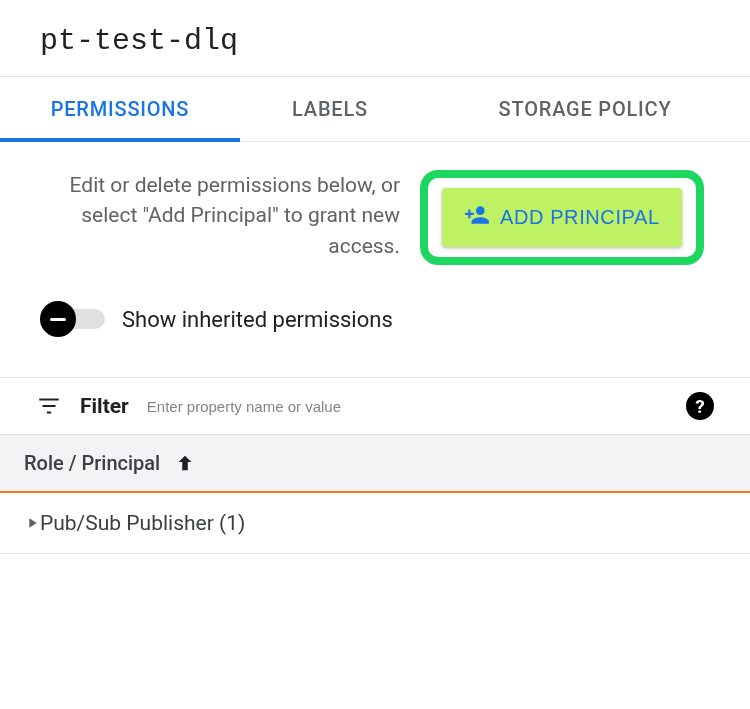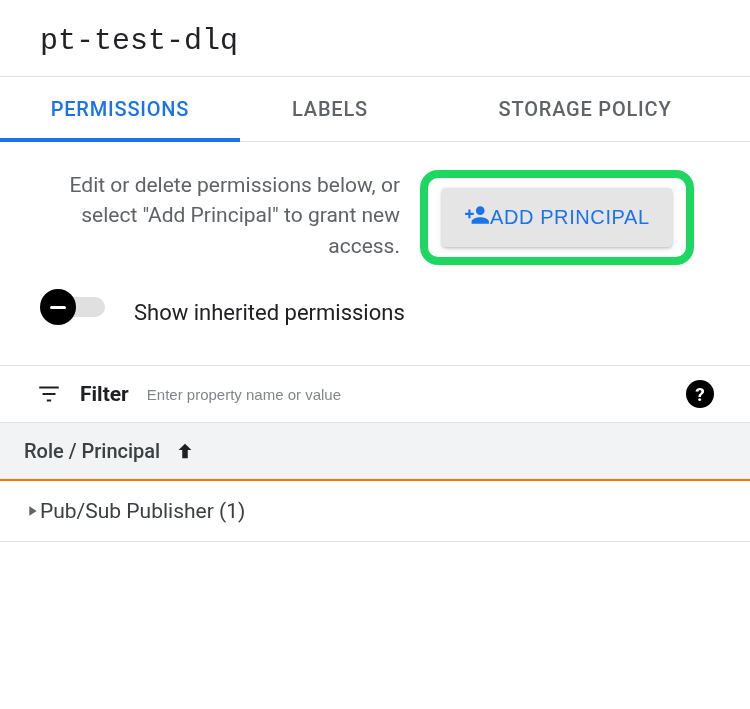--- a/index.html
+++ b/index.html
@@ -65,41 +65,41 @@
     }
     .highlight-box {
       border: 8px solid #1ed760;
       border-radius: 18px;
       padding: 10px 14px;
       display: flex;
       align-items: center;
       justify-content: center;
     }
     .add-principal-btn {
-      background: #e5e5e5;
+      background: #bef264;
       border: none;
       border-radius: 4px;
       box-shadow: 0 1px 3px rgba(0,0,0,0.2), 0 2px 6px rgba(0,0,0,0.1);
       padding: 14px 22px;
       display: flex;
       align-items: center;
-      gap: 0;
+      gap: 10px;
       cursor: pointer;
       font-size: 20px;
       font-weight: 500;
       letter-spacing: 0.6px;
       color: #1a73e8;
     }
     .add-principal-btn svg { fill: #1a73e8; }
 
     .toggle-row {
       display: flex;
-      align-items: flex-end;
-      gap: 24px;
-      margin-top: 24px;
+      align-items: center;
+      gap: 12px;
+      margin-top: 36px;
     }
     .toggle {
       position: relative;
       width: 70px;
       height: 36px;
       display: flex;
       align-items: center;
       cursor: pointer;
     }
     .toggle-track {

